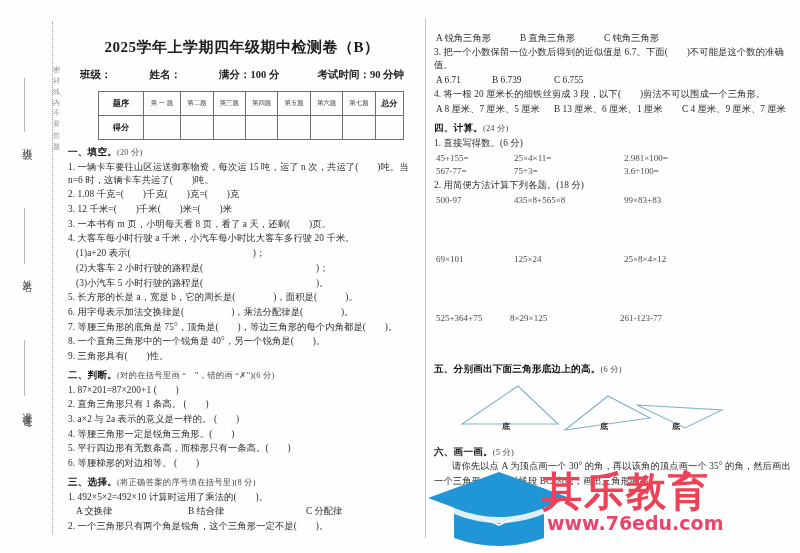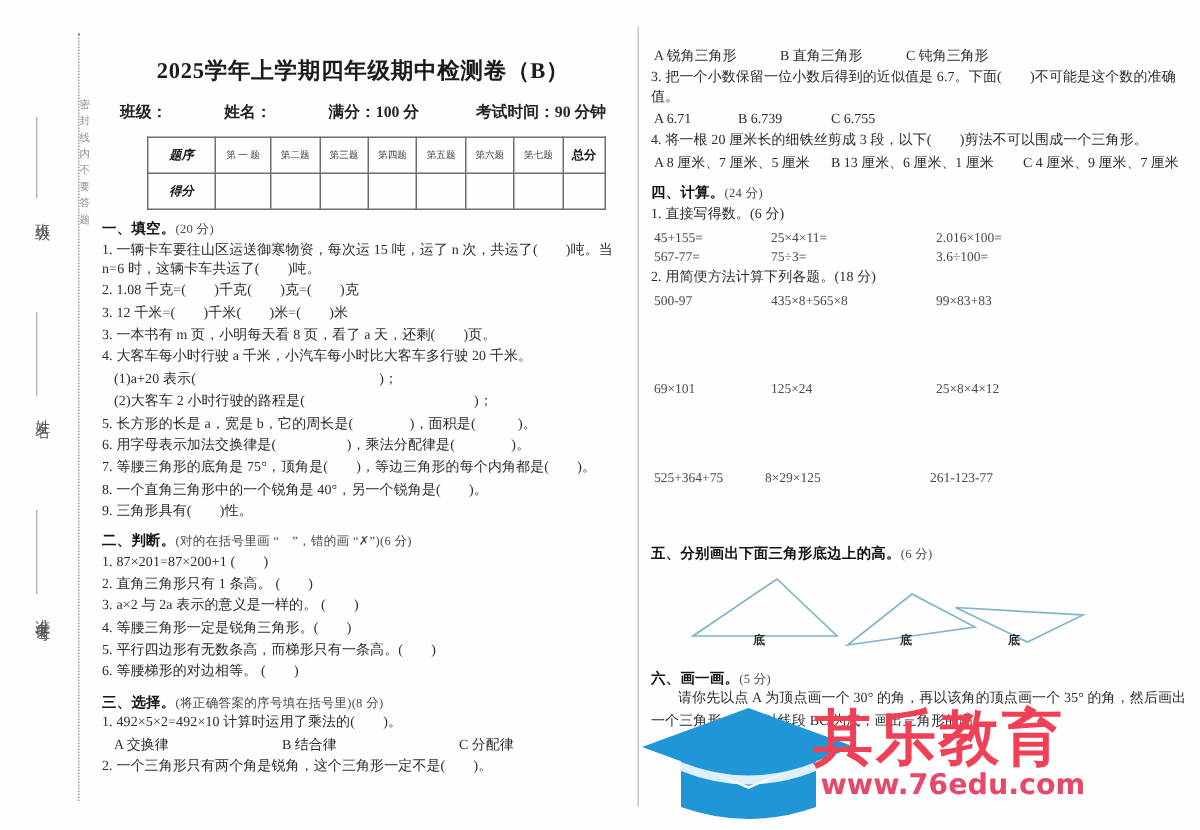--- a/index.html
+++ b/index.html
@@ -54,21 +54,21 @@
   .meta span{white-space:nowrap;}
 
   
   .score-wrap{margin:9px 0 0 32px;}
   table.score{border-collapse:collapse;width:306px;}
   table.score td{
     border:1px solid #6f6f6f;
     height:21px;text-align:center;vertical-align:middle;
     font-size:6.4px;color:#3a3a3a;
   }
-  table.score td.hd{font-size:8.2px;font-weight:bold;color:#161616;width:42px;font-style:italic;}
+  table.score td.hd{font-size:8.2px;font-weight:bold;color:#161616;width:42px;}
   table.score td.tot{font-size:8.2px;font-weight:bold;color:#161616;}
 
   
   .sec{
     font-size:9.6px;font-weight:bold;color:#141414;
     margin:6px 0 1px 2px;letter-spacing:.2px;
   }
   .sec .pts{font-weight:normal;font-size:8.4px;color:#4a4a4a;}
   .q{
     font-size:9.3px;color:#2b2b2b;margin:1.5px 0 0 2px;
@@ -183,20 +183,21 @@
     <div class="sec">
       <span>一、填空。</span><span class="pts">(20 分)</span>
     </div>
     <div class="q">1. 一辆卡车要往山区运送御寒物资，每次运 15 吨，运了 n 次，共运了(　　)吨。当 n=6 时，这辆卡车共运了(　　)吨。</div>
     <div class="q">2.  1.08 千克=(　　)千克(　　)克=(　　)克</div>
     <div class="q">3. 12 千米=(　　)千米(　　)米=(　　)米</div>
     <div class="q">3.  一本书有 m 页，小明每天看 8 页，看了 a 天，还剩(　　)页。</div>
     <div class="q">4.  大客车每小时行驶 a 千米，小汽车每小时比大客车多行驶 20 千米。</div>
     <div class="q ind">(1)a+20 表示(　　　　　　　　　　　　　)；</div>
     <div class="q ind">(2)大客车 2 小时行驶的路程是(　　　　　　　　　　　　)；</div>
+    <div class="q ind">(3)小汽车 5 小时行驶的路程是(　　　　　　　　　　　　)。</div>
     <div class="q">5.  长方形的长是 a，宽是 b，它的周长是(　　　　)，面积是(　　　)。</div>
     <div class="q">6.  用字母表示加法交换律是(　　　　　)，乘法分配律是(　　　　)。</div>
     <div class="q">7.  等腰三角形的底角是 75°，顶角是(　　)，等边三角形的每个内角都是(　　)。</div>
     <div class="q">8.  一个直角三角形中的一个锐角是 40°，另一个锐角是(　　)。</div>
     <div class="q">9.  三角形具有(　　)性。</div>
 
     <div class="sec">
       <span>二、判断。</span><span class="pts">(对的在括号里画 “　”，错的画 “✗”)(6 分)</span>
     </div>
     <div class="q">1.  87×201=87×200+1 (　　)</div>
@@ -245,21 +246,21 @@
 
     <div class="sec">
       <span>四、计算。</span><span class="pts">(24 分)</span>
     </div>
     <div class="q">
       <span>1.  直接写得数。</span><span class="pts">(6 分)</span>
     </div>
     <div class="calcrow">
       <span class="c cw1">45+155=</span>
       <span class="c cw2">25×4×11=</span>
-      <span class="c cw3">2.016×100=</span>
+      <span class="c cw3">2.981×100=</span>
     </div>
     <div class="calcrow">
       <span class="c cw1">567-77=</span>
       <span class="c cw2">75÷3=</span>
       <span class="c cw3">3.6÷100=</span>
     </div>
 
     <div class="q" style="margin-top:3px;">
       <span>2.  用简便方法计算下列各题。</span><span class="pts">(18 分)</span>
     </div>

